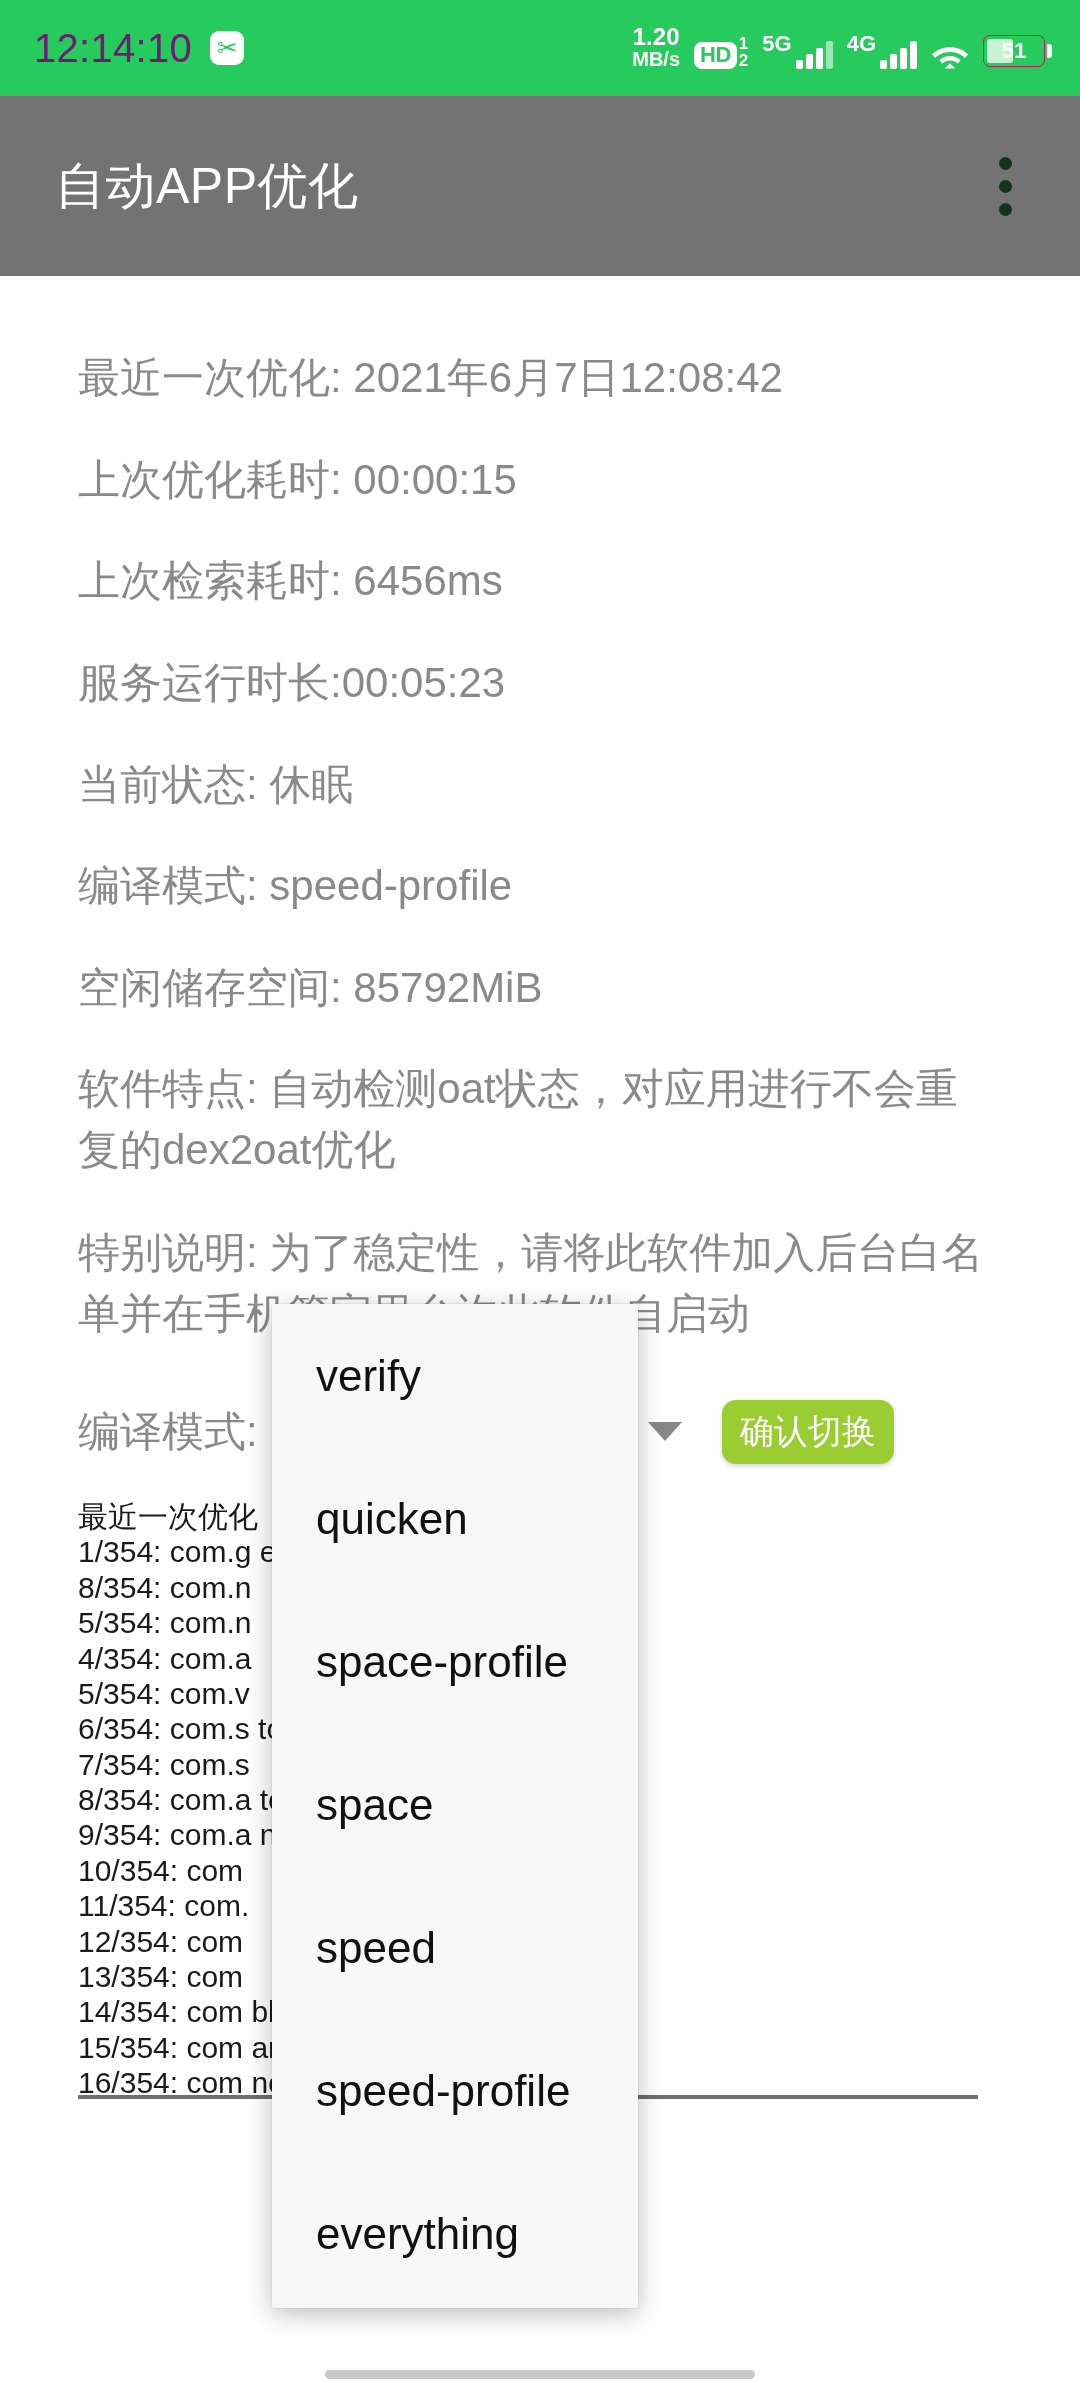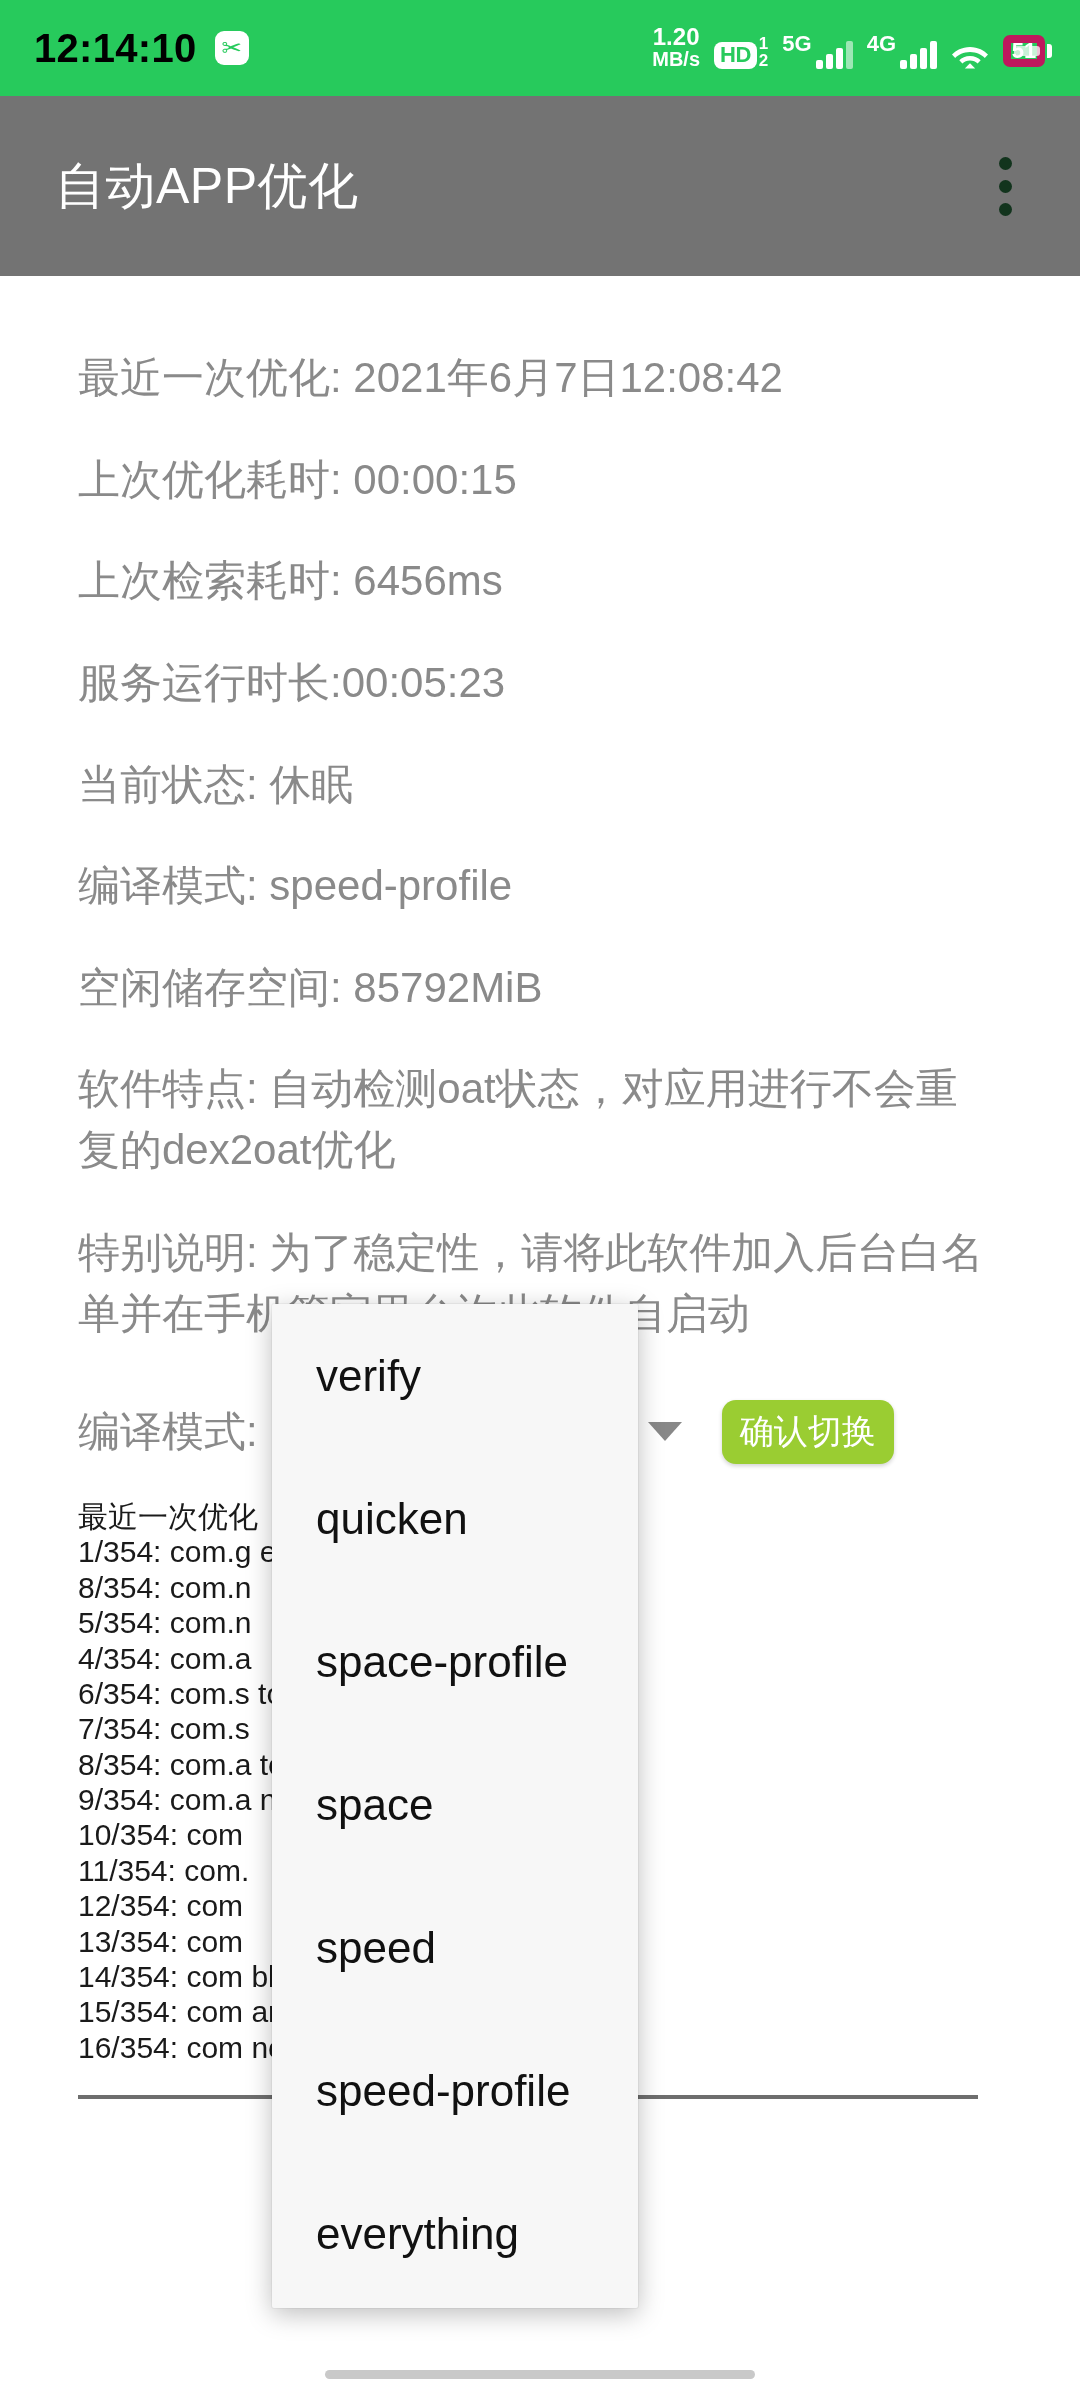--- a/index.html
+++ b/index.html
@@ -25,22 +25,22 @@
     height: 96px;
     background: #27ca5c;
     display: flex;
     align-items: center;
     padding: 0 28px 0 34px;
     color: #ffffff;
   }
   .sb-clock {
     font-size: 40px;
     letter-spacing: 0.3px;
-    font-weight: 700;
-    color: #000000;
+    font-weight: 400;
+    color: #701a75;
   }
   .sb-left { display: flex; align-items: center; gap: 18px; }
   .sb-spacer { flex: 1 1 auto; }
   .sb-right { display: flex; align-items: flex-end; gap: 14px; }
 
   .icon-scissors {
     width: 34px; height: 34px;
     border-radius: 9px;
     background: #ffffff;
     position: relative;
@@ -114,22 +114,22 @@
     position: relative;
     padding-bottom: 2px;
   }
   .wifi svg { display:block; }
 
   .battery {
     display: flex; align-items: center;
     padding-bottom: 4px;
   }
   .batt-body {
-    width: 42px; height: 32px;
-    border: 8px solid #be185d;
+    width: 62px; height: 32px;
+    border: 1px solid #be185d;
     border-radius: 7px;
     position: relative;
     display: flex; align-items: center;
   }
   .batt-fill {
     position: absolute;
     left: 3px; top: 3px; bottom: 3px;
     width: 26px;
     background: #ffffff;
     opacity: 0.75;
@@ -414,20 +414,21 @@
       <button class="confirm-btn">确认切换</button>
     </div>
 
     <div class="logbox">
       <div class="log-head">最近一次优化</div>
       <div id="log-lines">
           <div class="log-line">1/354: com.g                                      eta</div>
           <div class="log-line">8/354: com.n</div>
           <div class="log-line">5/354: com.n</div>
           <div class="log-line">4/354: com.a</div>
+          <div class="log-line">5/354: com.v</div>
           <div class="log-line">6/354: com.s                          tout.emulation.corner</div>
           <div class="log-line">7/354: com.s</div>
           <div class="log-line">8/354: com.a                          tout.emulation.double</div>
           <div class="log-line">9/354: com.a                          ny</div>
           <div class="log-line">10/354: com</div>
           <div class="log-line">11/354: com.</div>
           <div class="log-line">12/354: com</div>
           <div class="log-line">13/354: com</div>
           <div class="log-line">14/354: com                           ble</div>
           <div class="log-line">15/354: com                           ar</div>

